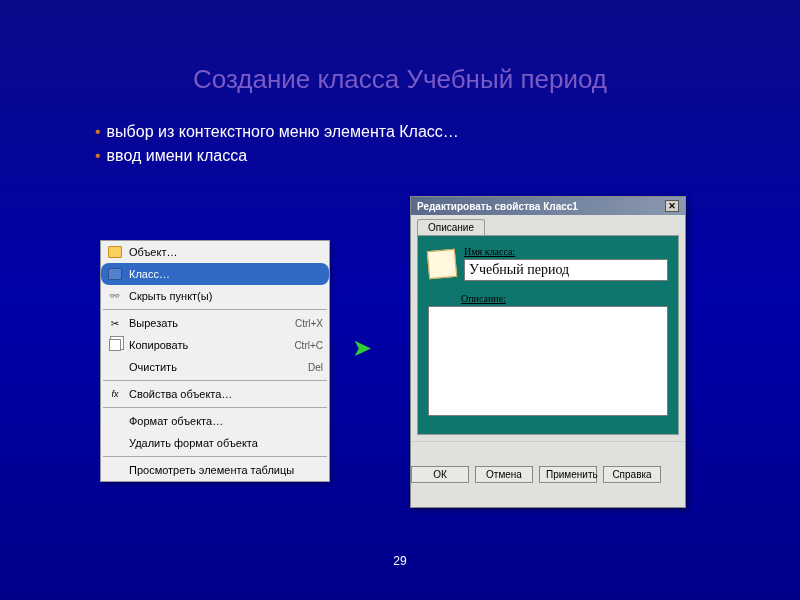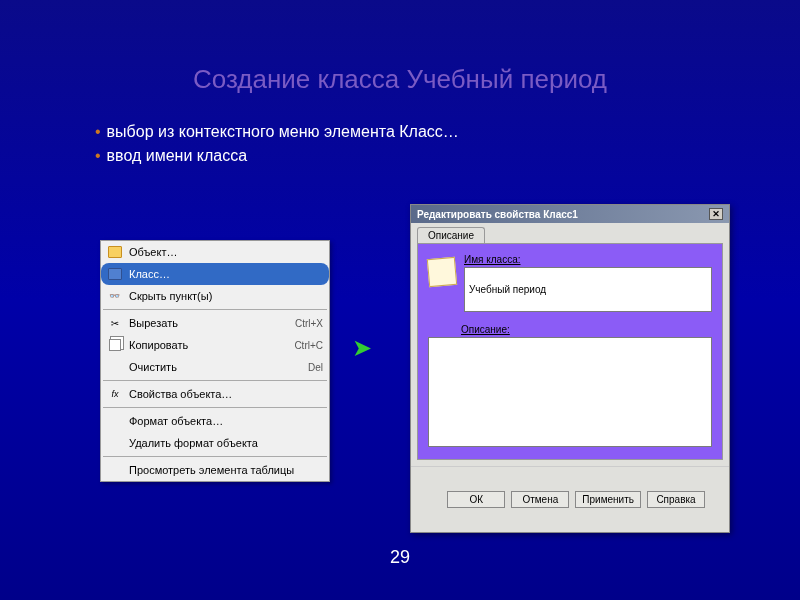--- a/index.html
+++ b/index.html
@@ -67,23 +67,23 @@
     }
     .arrow {
       position: absolute;
       top: 334px;
       left: 352px;
       font-size: 24px;
       color: #33cc33;
     }
     .dialog {
       position: absolute;
-      top: 204px;
+      top: 196px;
       left: 410px;
-      width: 320px;
+      width: 276px;
       background: #e0e0dc;
       border: 1px solid #888;
       box-shadow: 2px 2px 6px rgba(0,0,0,0.4);
       font-size: 10px;
     }
     .dialog-titlebar {
       background: linear-gradient(to right, #5a6a8a, #8a98b0);
       color: #fff;
       padding: 3px 6px;
       display: flex;
@@ -112,43 +112,44 @@
       padding: 2px 10px;
       background: #e0e0dc;
       border: 1px solid #999;
       border-bottom: none;
       border-radius: 3px 3px 0 0;
       font-size: 10px;
     }
     .dialog-body {
       margin: 0 6px 6px;
       padding: 10px;
-      background: #8b5cf6;
+      background: #0f766e;
       border: 1px solid #999;
       min-height: 200px;
+      font-family: Liberation Serif, serif;
     }
     .class-name-row {
       display: flex;
       align-items: flex-start;
       gap: 8px;
     }
     .doc-icon {
       width: 28px;
       height: 28px;
       background: #fff8dc;
       border: 1px solid #ccaa55;
       transform: rotate(-5deg);
       margin-top: 4px;
     }
     .field-group { flex: 1; }
     .field-label { font-size: 10px; margin-bottom: 2px; text-decoration: underline; }
     .text-input {
       width: 100%;
-      padding: 16px 4px;
-      font-size: 10px;
+      padding: 2px 4px;
+      font-size: 14px;
       border: 1px solid #7a7a7a;
       background: #fff;
       font-family: inherit;
     }
     .desc-label {
       font-size: 10px;
       margin-top: 12px;
       margin-bottom: 2px;
       text-decoration: underline;
       margin-left: 33px;
@@ -177,21 +178,21 @@
       border: 1px solid #888;
       cursor: pointer;
       font-family: inherit;
     }
     .page-num {
       position: absolute;
       bottom: 32px;
       left: 50%;
       transform: translateX(-50%);
       color: #fff;
-      font-size: 18px;
+      font-size: 12px;
     }
     .folder-icon {
       width: 14px; height: 12px;
       background: #f8d060;
       border: 1px solid #c89020;
       border-radius: 1px;
     }
     .folder-icon.blue { background: #5080d0; border-color: #305090; }
     .scissors::before { content: "✂"; font-size: 10px; }
     .glasses::before { content: "👓"; font-size: 9px; }

